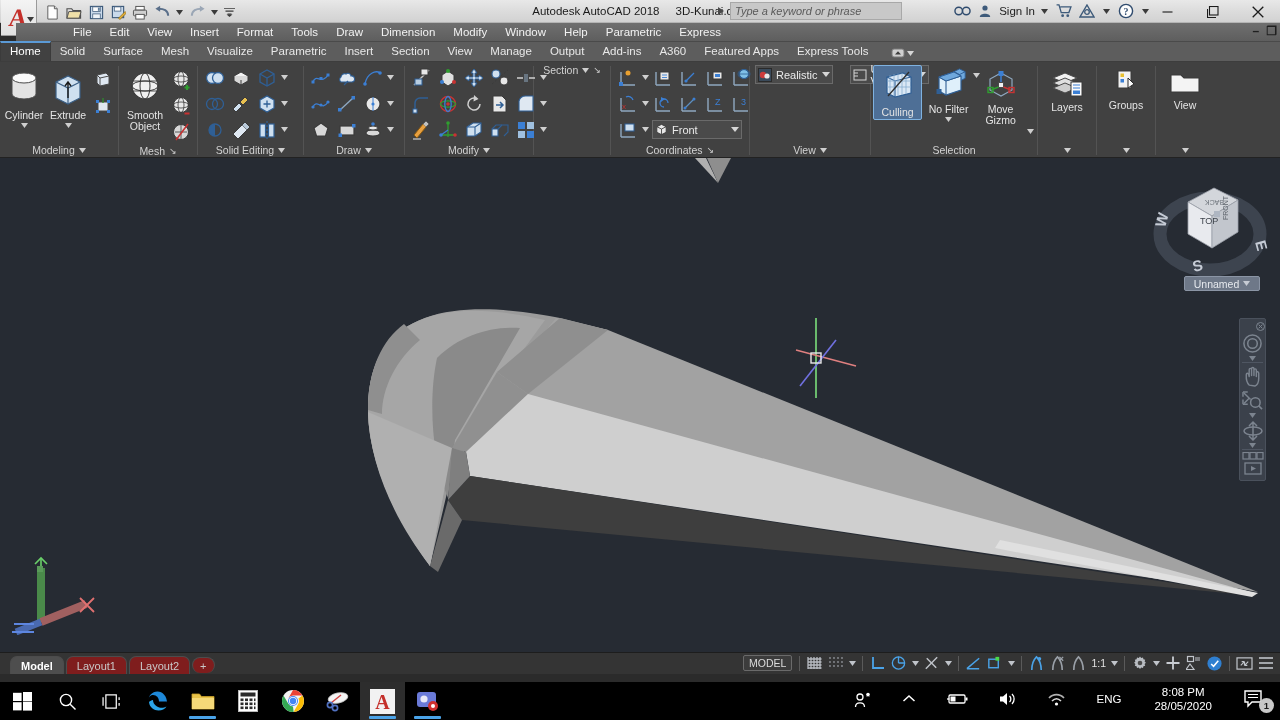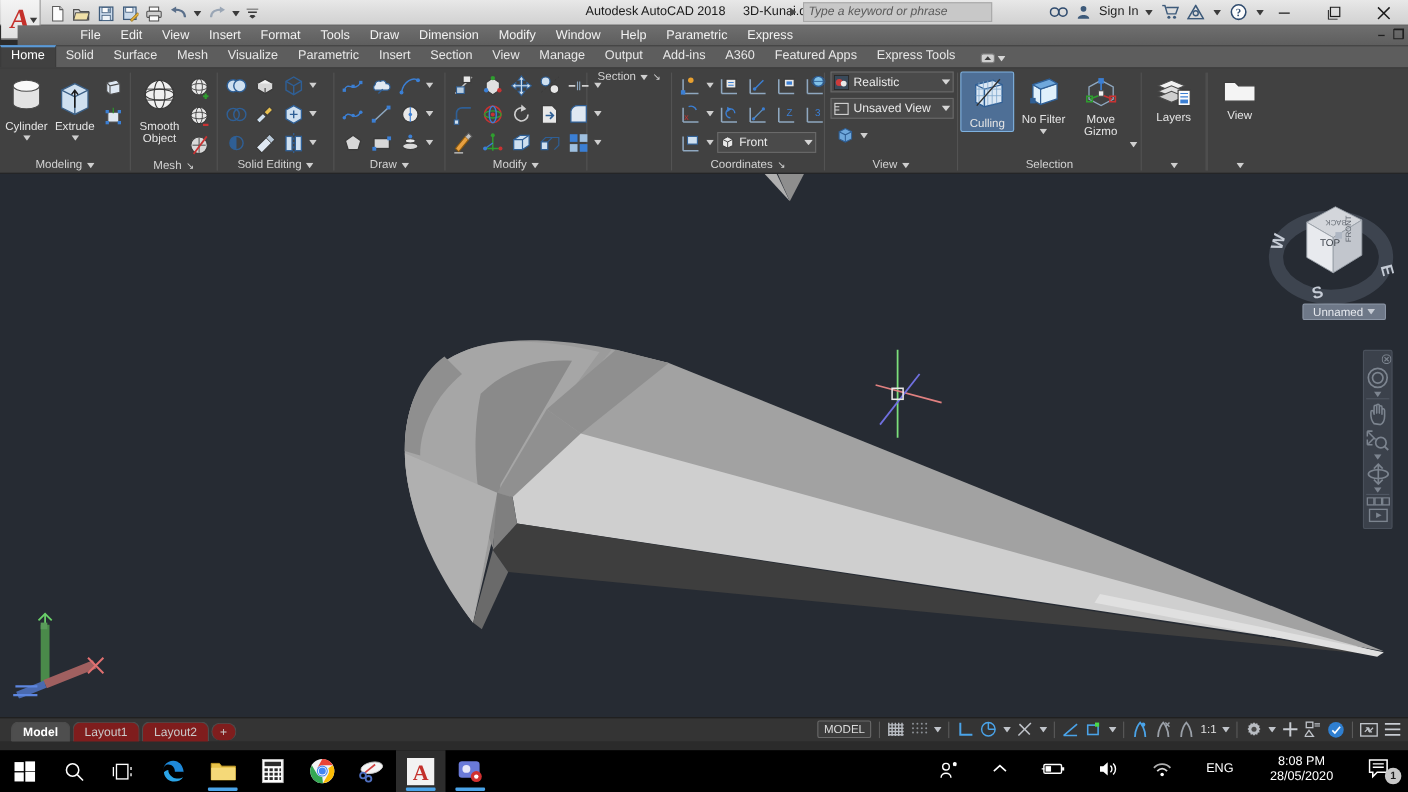--- a/index.html
+++ b/index.html
@@ -954,21 +954,21 @@
         </div>
       </div>
       <div class="panel-title">
         <span>Coordinates</span>
         <span class="panel-expand">↘</span>
       </div>
     </div>
     <div class="panel-sep"></div>
 
     <div class="panel" style="width:120px">
-      <div class="panel-body" style="flex-direction:column; padding-left:5px; gap:5px">
+      <div class="panel-body" style="padding-left:5px; gap:17px">
         <div class="combo" style="width:112px">
           <svg width="14" height="14" viewBox="0 0 14 14">
               <rect x="0.5" y="0.5" width="13" height="13" fill="#3a4a5a" stroke="#2a2a2a"></rect>
               <circle cx="5" cy="7" r="3.2" fill="#cc3b3b"></circle>
               <circle cx="9" cy="8" r="2.6" fill="#e8e8e8"></circle>
             </svg>
           <span class="ctxt">Realistic</span>
           <svg width="8" height="5">
               <path d="M0 0 L8 0 L4 5 Z" fill="#d6d6d6"></path>
             </svg>
@@ -1070,20 +1070,38 @@
         </div>
       </div>
       <div class="panel-title">
         <svg width="7" height="5">
             <path d="M0 0 L7 0 L3.5 5 Z" fill="#cfcfcf"></path>
           </svg>
       </div>
     </div>
     <div class="panel-sep"></div>
 
+    <div class="panel" style="width:58px">
+      <div class="panel-body" style="justify-content:center">
+        <div class="big-btn" style="width:54px">
+          <svg width="32" height="30" viewBox="0 0 32 30">
+            <rect x="8" y="3" width="13" height="17" fill="#f2f2f2" stroke="#3a3a3a" stroke-width="1"></rect>
+            <rect x="10.5" y="5.5" width="3.5" height="3.5" fill="#e8c030"></rect>
+            <rect x="10.5" y="11" width="3.5" height="3.5" fill="#3b7fd4"></rect>
+            <path d="M18 10 L18 20 L24 16 Z" fill="#fafafa" stroke="#2a2a2a" stroke-width="1"></path>
+          </svg>
+          <div class="lbl">Groups</div>
+        </div>
+      </div>
+      <div class="panel-title">
+        <svg width="7" height="5">
+            <path d="M0 0 L7 0 L3.5 5 Z" fill="#cfcfcf"></path>
+          </svg>
+      </div>
+    </div>
     <div class="panel-sep"></div>
 
     <div class="panel" style="width:58px">
       <div class="panel-body" style="justify-content:center">
         <div class="big-btn" style="width:54px">
           <svg width="36" height="30" viewBox="0 0 36 30">
             <path d="M4 7 h10 l3 3 h15 v14 H4 Z" fill="#f4f4f4" stroke="#3a3a3a" stroke-width="1.1"></path>
           </svg>
           <div class="lbl">View</div>
         </div>

